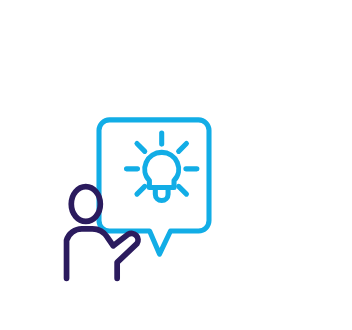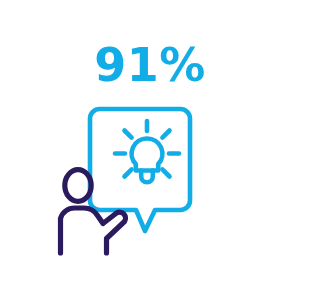--- a/index.html
+++ b/index.html
@@ -45,21 +45,20 @@
     display: block;
     width: 300px;
     height: 300px;
   }
 </style>
 </head>
 <body>
 
 <div id="infographic">
 
-  <div class="stat-value">91%</div>
 
   <div class="icon-art">
     <svg viewBox="0 0 300 300" xmlns="http://www.w3.org/2000/svg" fill="none" stroke-linecap="round" stroke-linejoin="round">
 
       <path d="M 99.5 109
                L 180.5 109
                A 9.5 9.5 0 0 1 190 118.5
                L 190 200.5
                A 9.5 9.5 0 0 1 180.5 210
                L 155 210

